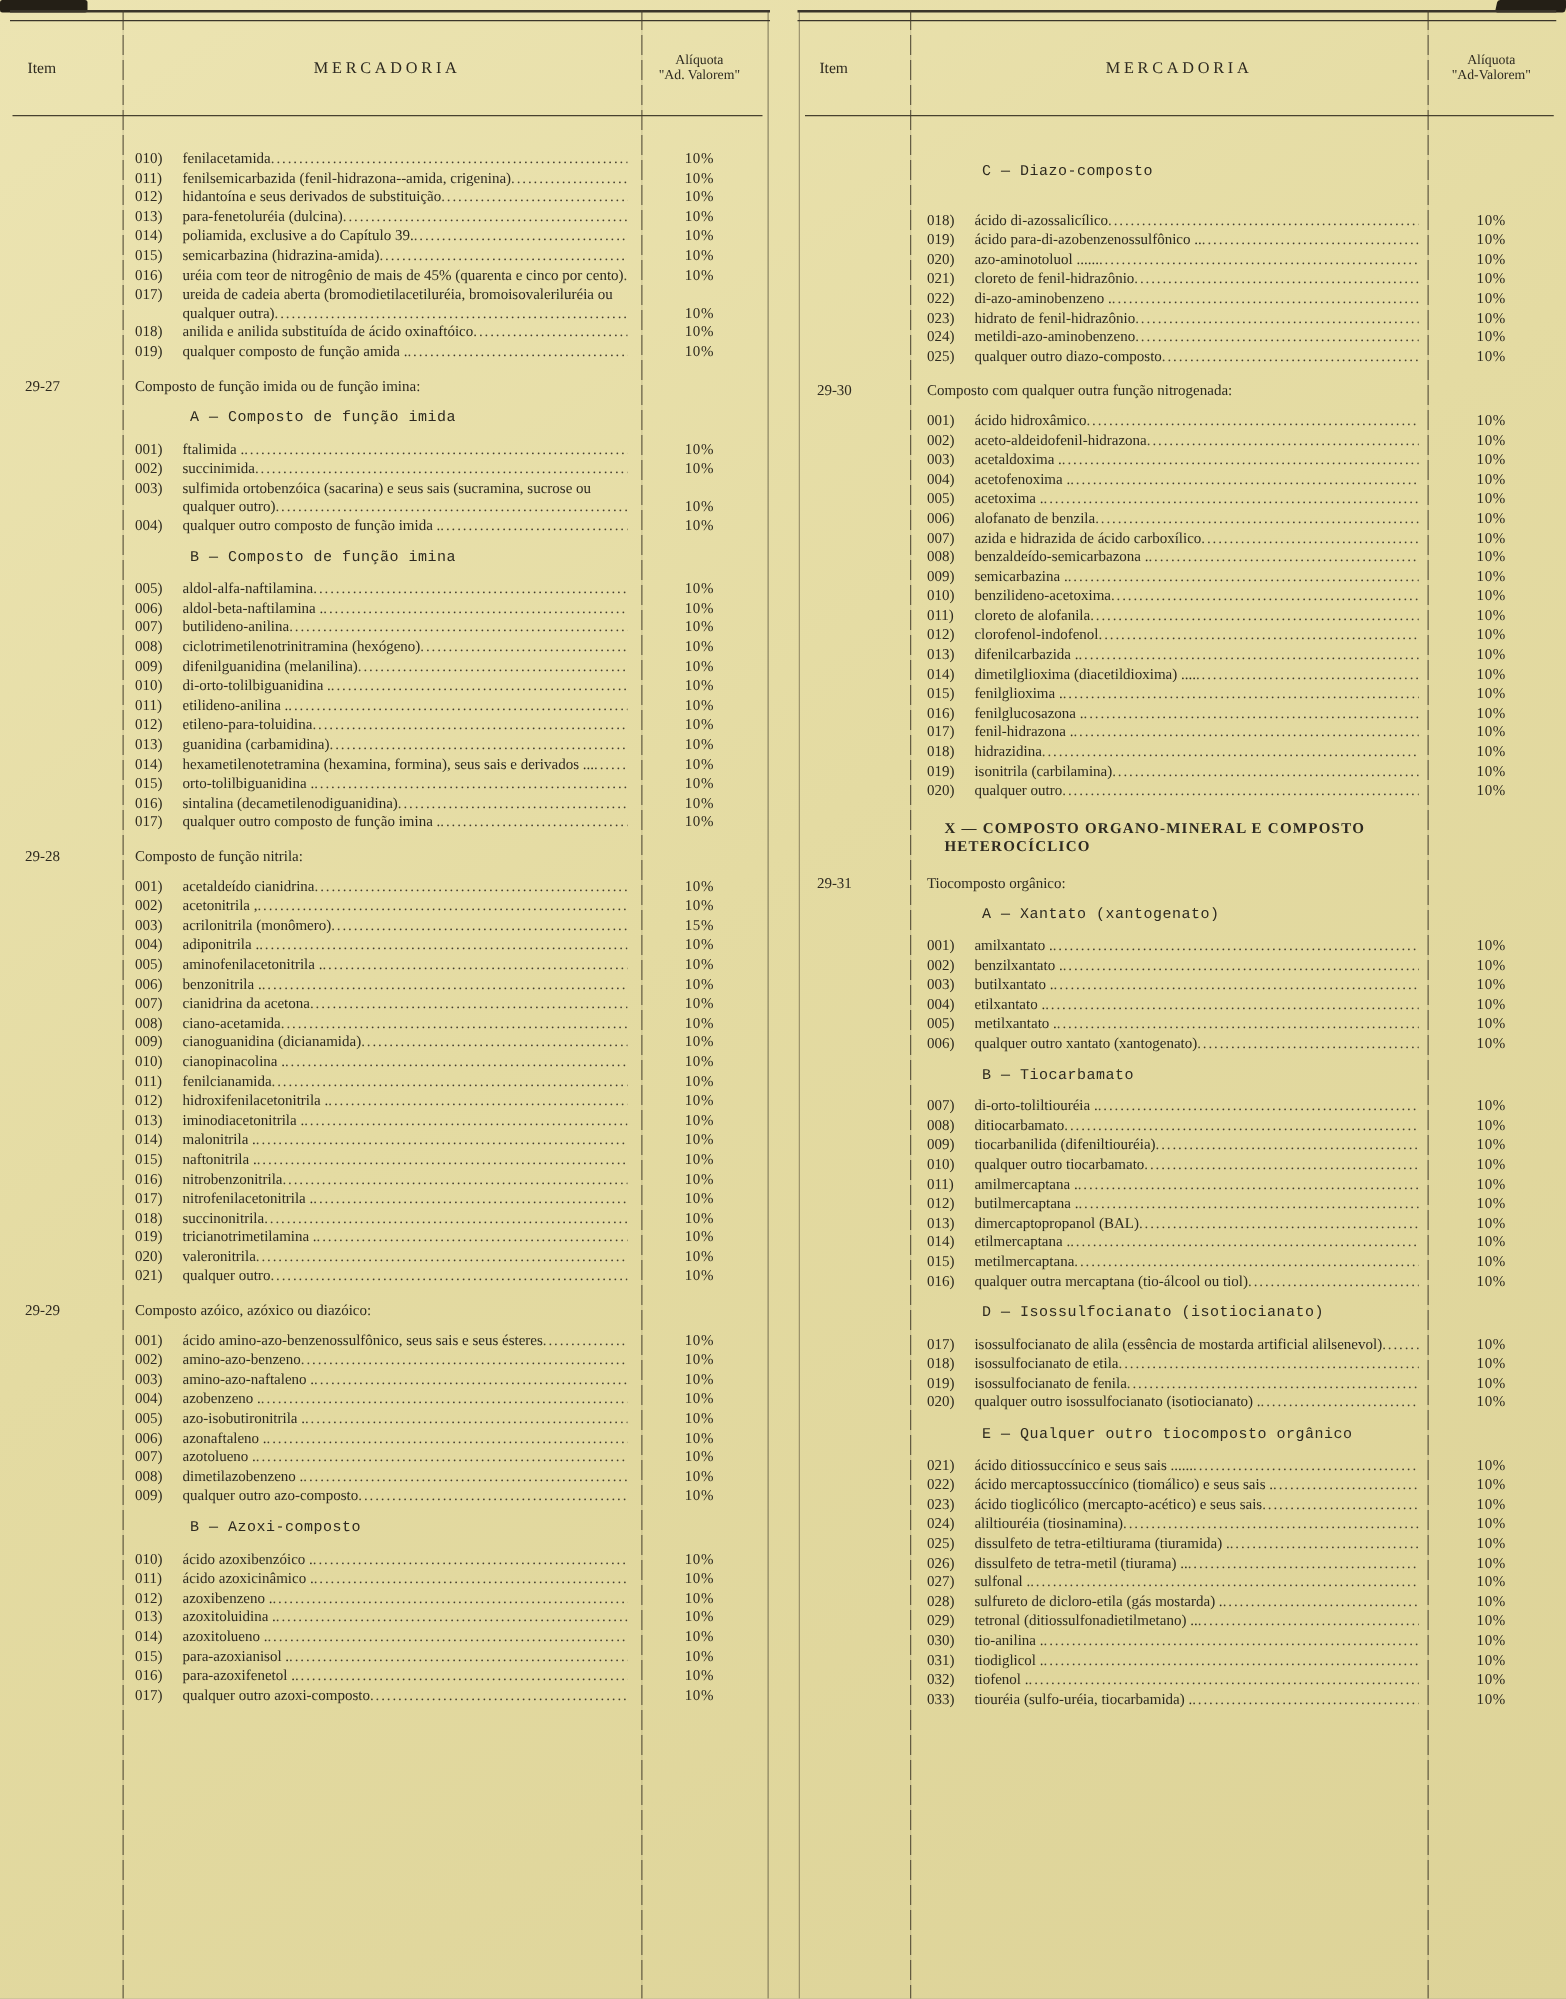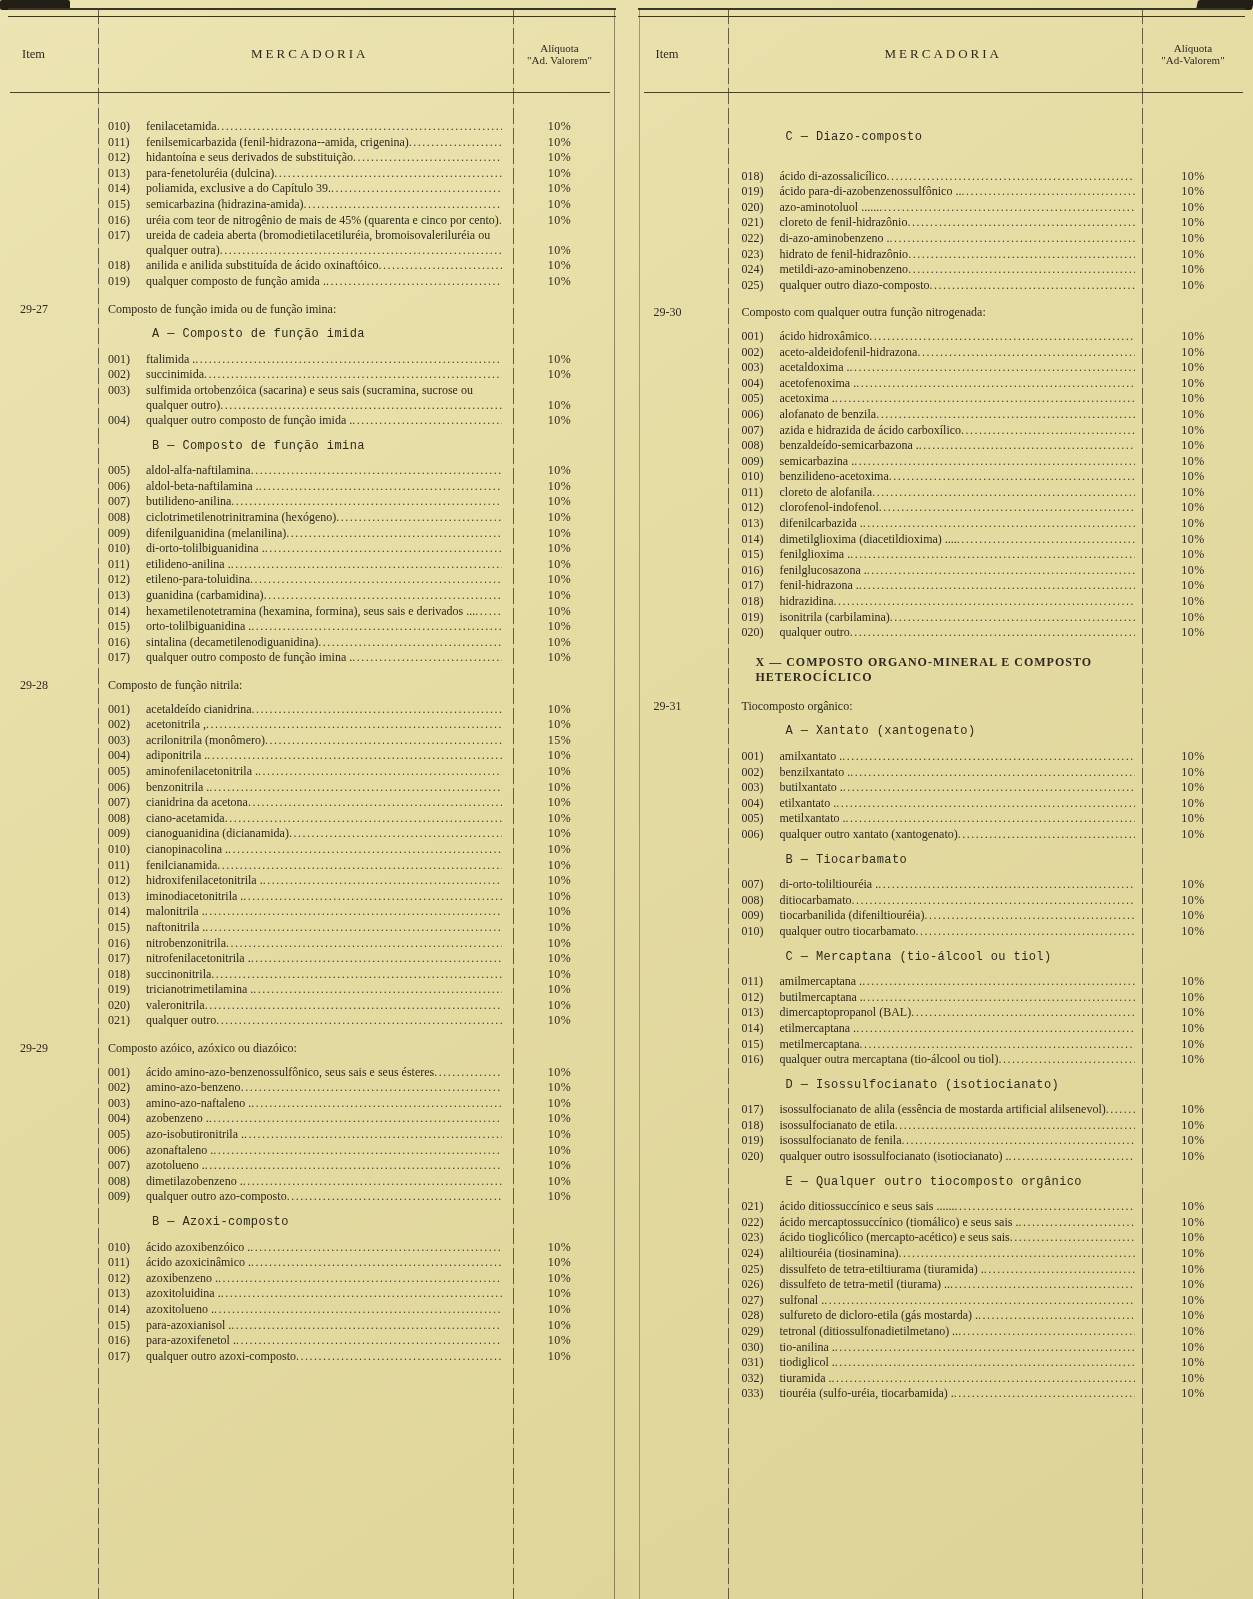--- a/index.html
+++ b/index.html
@@ -970,25 +970,20 @@
           <div class="c-rate">10%</div>
         </div>
         <div class="row entry">
           <div class="c-item"></div>
           <div class="c-merc">
             <div class="code">010)</div>
             <div class="tbody"><span class="t">qualquer outro tiocarbamato</span></div>
           </div>
           <div class="c-rate">10%</div>
         </div>
-        <div class="row section">
-          <div class="c-item"></div>
-          <div class="c-merc">C — Mercaptana (tio-álcool ou tiol)</div>
-          <div class="c-rate"></div>
-        </div>
         <div class="row entry">
           <div class="c-item"></div>
           <div class="c-merc">
             <div class="code">011)</div>
             <div class="tbody"><span class="t">amilmercaptana .</span></div>
           </div>
           <div class="c-rate">10%</div>
         </div>
         <div class="row entry">
           <div class="c-item"></div>
@@ -1157,21 +1152,21 @@
           <div class="c-merc">
             <div class="code">031)</div>
             <div class="tbody"><span class="t">tiodiglicol .</span></div>
           </div>
           <div class="c-rate">10%</div>
         </div>
         <div class="row entry">
           <div class="c-item"></div>
           <div class="c-merc">
             <div class="code">032)</div>
-            <div class="tbody"><span class="t">tiuramida .</span></div>
+            <div class="tbody"><span class="t">tiofenol .</span></div>
           </div>
           <div class="c-rate">10%</div>
         </div>
         <div class="row entry">
           <div class="c-item"></div>
           <div class="c-merc">
             <div class="code">033)</div>
             <div class="tbody"><span class="t">tiouréia (sulfo-uréia, tiocarbamida) .</span></div>
           </div>
           <div class="c-rate">10%</div>

